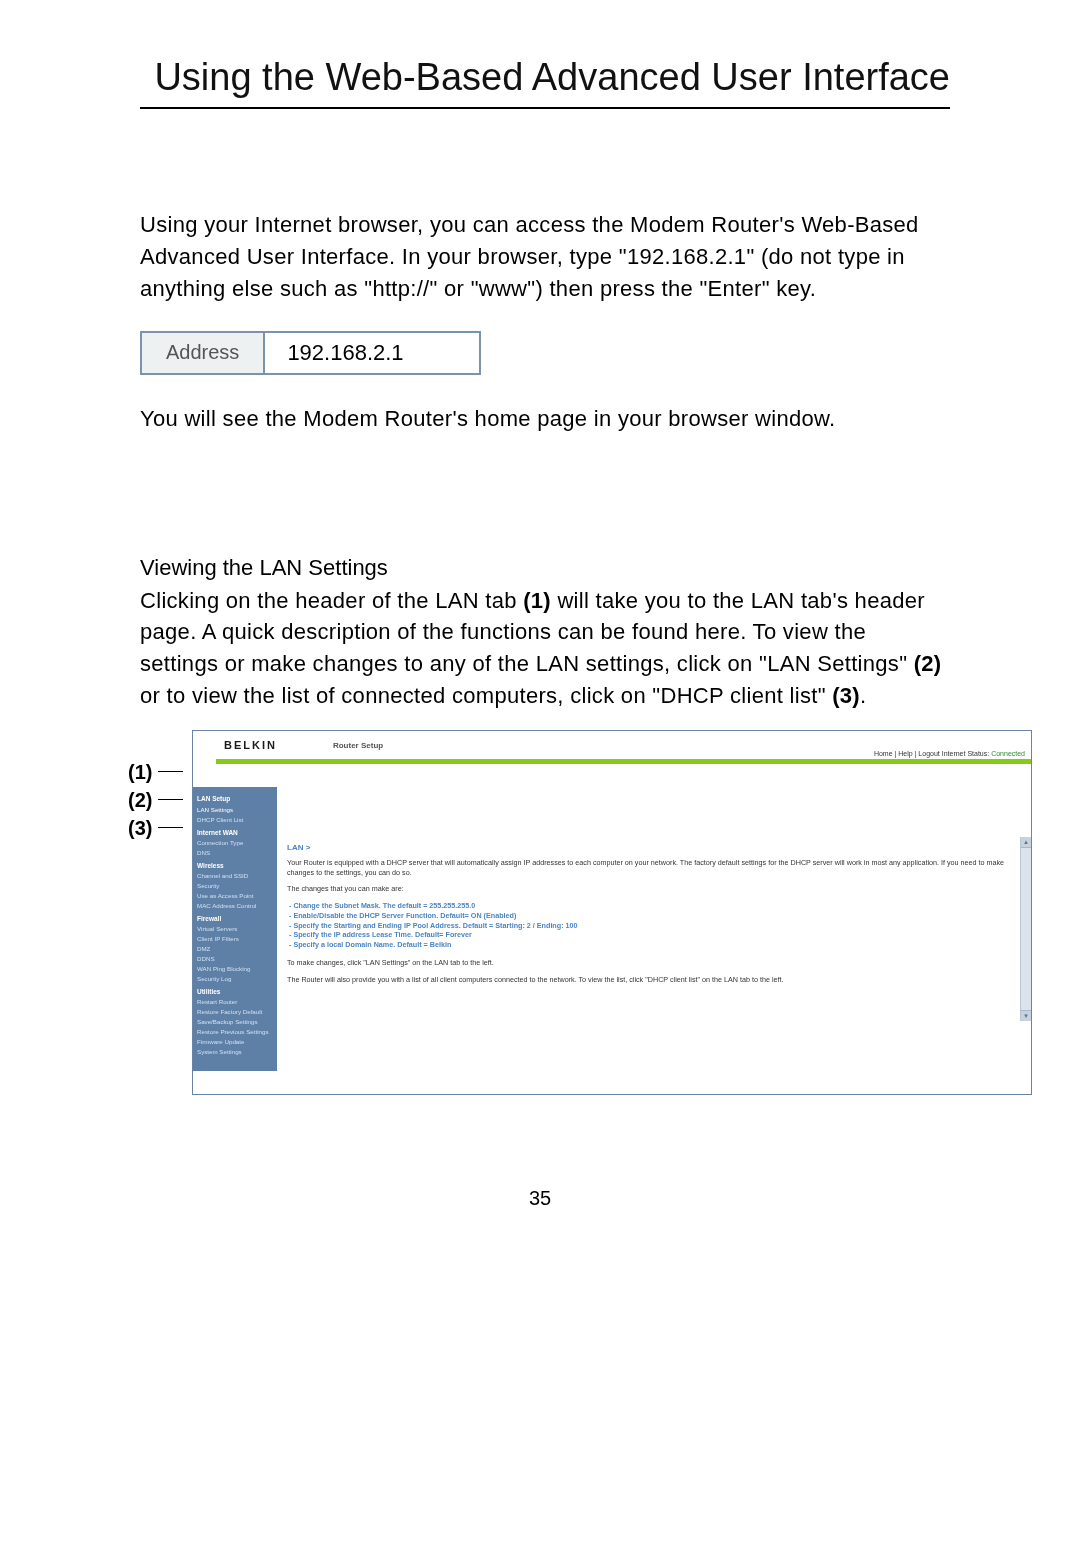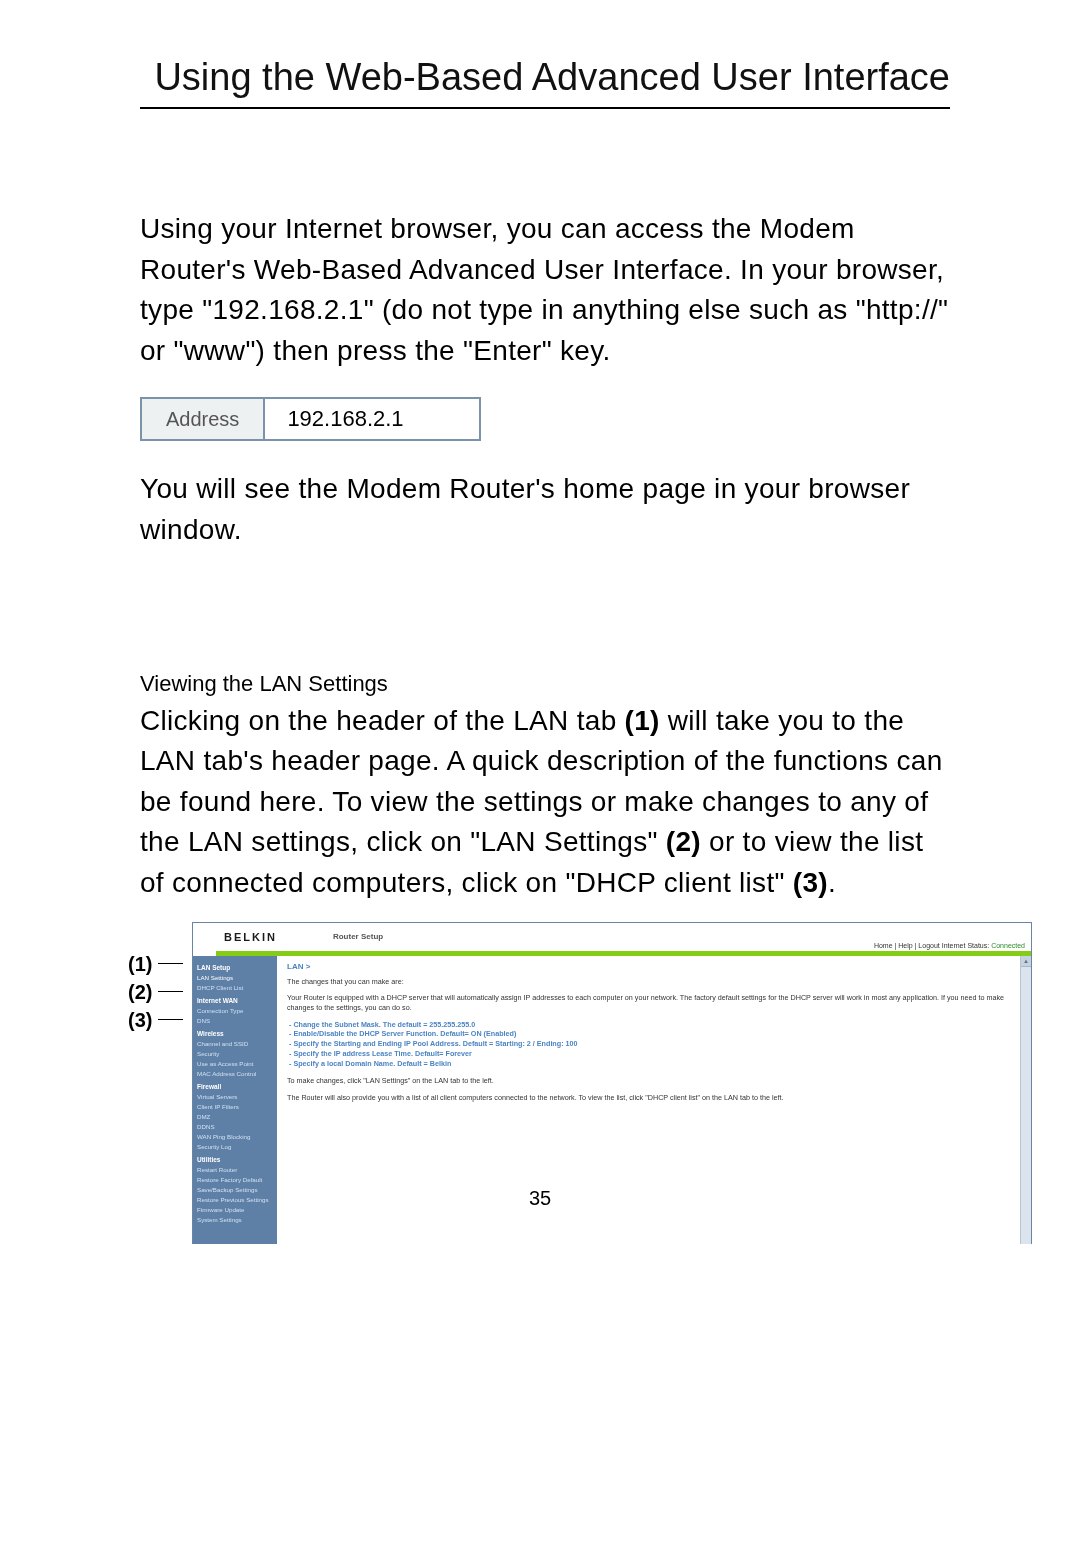--- a/index.html
+++ b/index.html
@@ -25,21 +25,21 @@
     margin: 0 0 8px 0;
     text-align: right;
     color: #111;
   }
   .hr {
     border: none;
     border-top: 2px solid #000;
     margin: 0 0 100px 0;
   }
   .body-copy {
-    font-size: 28px;
+    font-size: 22px;
     line-height: 1.45;
     letter-spacing: 0.3px;
     margin: 0 0 18px 0;
     color: #000;
   }
   .sub-heading {
     font-weight: 400;
     font-size: 22px;
     margin: 120px 0 4px 0;
   }
@@ -134,20 +134,21 @@
     right: 6px;
     bottom: 2px;
     font-size: 7px;
     color: #333;
   }
   .shot-top-links .green { color: #2d8a2d; }
 
   .shot-body {
     display: flex;
     min-height: 330px;
+    align-items: center;
   }
   .sidebar {
     width: 76px;
     background: #5e7fa6;
     color: #cfe0f2;
     font-size: 6.2px;
     padding: 4px 4px 14px 4px;
     line-height: 1.6;
   }
   .sidebar .sec-head {
@@ -274,22 +275,22 @@
           <div class="sec-head">Utilities</div>
           <div class="item">Restart Router</div>
           <div class="item">Restore Factory Default</div>
           <div class="item">Save/Backup Settings</div>
           <div class="item">Restore Previous Settings</div>
           <div class="item">Firmware Update</div>
           <div class="item">System Settings</div>
         </div>
         <div class="main">
           <div class="crumb">LAN &gt;</div>
+          <p>Your Router is equipped with a DHCP server that will automatically assign IP addresses to each computer on your network. The factory default settings for the DHCP server will work in most any application. If you need to make changes to the settings, you can do so.</p>
           <p>The changes that you can make are:</p>
-          <p>Your Router is equipped with a DHCP server that will automatically assign IP addresses to each computer on your network. The factory default settings for the DHCP server will work in most any application. If you need to make changes to the settings, you can do so.</p>
           <div class="bullet">- Change the Subnet Mask. The default = 255.255.255.0</div>
           <div class="bullet">- Enable/Disable the DHCP Server Function. Default= ON (Enabled)</div>
           <div class="bullet">- Specify the Starting and Ending IP Pool Address. Default = Starting: 2 / Ending: 100</div>
           <div class="bullet">- Specify the IP address Lease Time. Default= Forever</div>
           <div class="bullet">- Specify a local Domain Name. Default = Belkin</div>
           <p style="margin-top:8px">To make changes, click "LAN Settings" on the LAN tab to the left.</p>
           <p>The Router will also provide you with a list of all client computers connected to the network. To view the list, click "DHCP client list" on the LAN tab to the left.</p>
           <div class="scrollbar">
             <div class="scroll-arrow">▴</div>
             <div class="scroll-arrow bot">▾</div>

